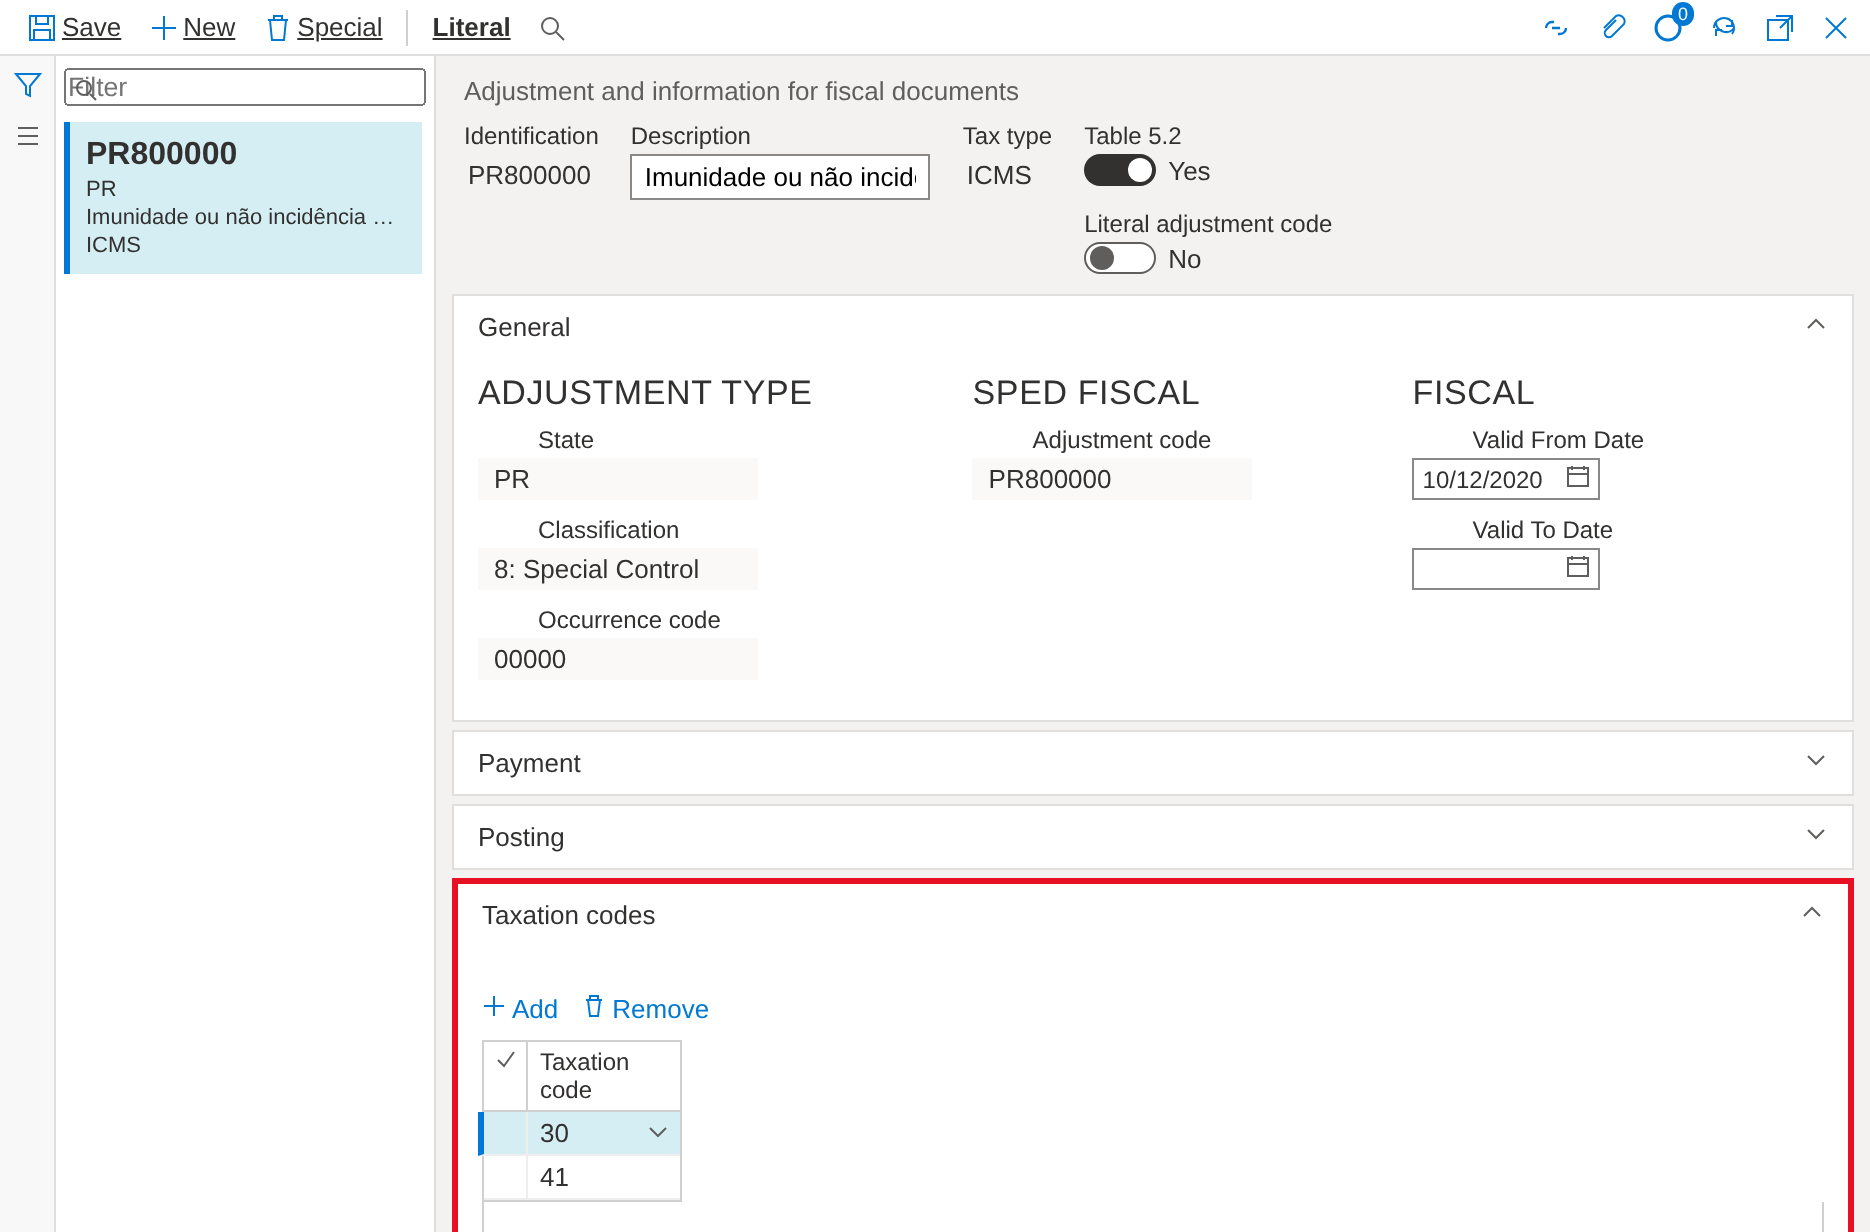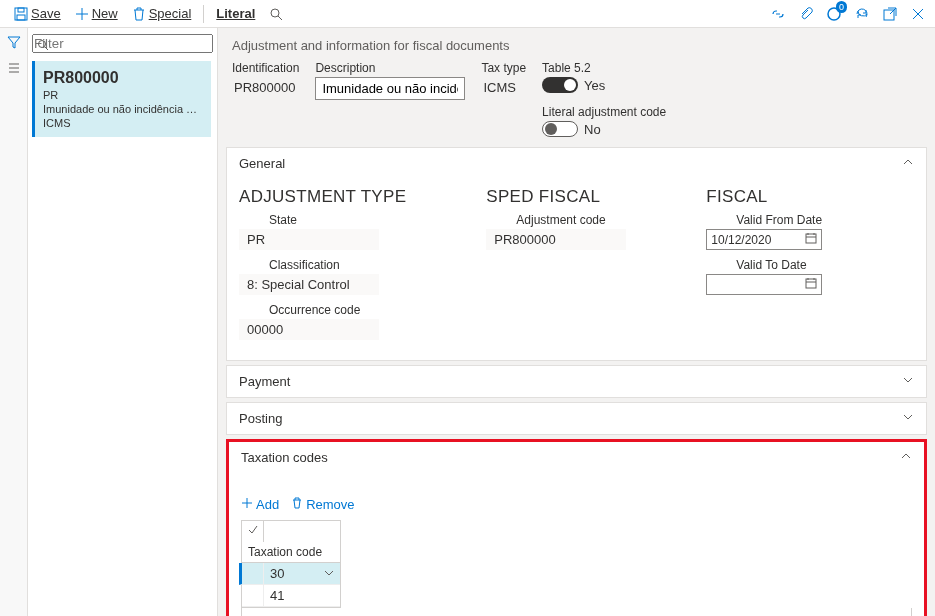--- a/index.html
+++ b/index.html
@@ -44,29 +44,29 @@
     .section { background: #fff; border: 1px solid #e1dfdd; margin: 0 8px 4px 8px; }
     .section-head { display: flex; justify-content: space-between; align-items: center; padding: 8px 12px; cursor: pointer; }
     .section-head .stitle { font-size: 13px; }
     .section-head .chev { color: #605e5c; }
     .section-body { padding: 8px 12px 12px 12px; }
     .colgroup { display: flex; gap: 80px; }
     .col h4 { font-size: 17px; font-weight: 400; letter-spacing: 0.3px; margin-bottom: 6px; }
     .col .sfld { margin-bottom: 8px; }
     .col .sfld label { display: block; font-size: 12px; margin-bottom: 2px; margin-left: 30px; }
     .col .sfld .sval { font-size: 13px; background: #faf9f8; padding: 3px 8px; display: inline-block; min-width: 140px; }
-    .dateinput { display: flex; align-items: center; border: 1px solid #8a8886; width: 116px; padding: 2px 4px; justify-content: space-between; font-size: 12px; background: #fff; }
+    .dateinput { display: flex; align-items: center; border: 1px solid #8a8886; width: 94px; padding: 2px 4px; justify-content: space-between; font-size: 12px; background: #fff; }
     
     .tax-section { border: 3px solid #e81123; margin: 4px 8px; background: #fff; }
     .tax-head { display: flex; justify-content: space-between; align-items: center; padding: 8px 12px; cursor: pointer; }
     .tax-body { padding: 4px 12px 12px 12px; }
     .tax-toolbar { display: flex; gap: 12px; padding: 4px 0; margin-top: 16px; }
     .tax-toolbar .tlink { color: #0078d4; cursor: pointer; display: flex; align-items: center; gap: 3px; font-size: 13px; }
     .taxgrid { border: 1px solid #d2d0ce; width: 100px; margin-top: 4px; }
-    .taxgrid .ghead { display: flex; border-bottom: 1px solid #d2d0ce; font-size: 12px; flex-direction: column; }
+    .taxgrid .ghead { display: flex; border-bottom: 1px solid #d2d0ce; font-size: 12px; }
     .taxgrid .ghead .c1 { width: 22px; border-right: 1px solid #d2d0ce; text-align: center; padding: 3px 0; }
     .taxgrid .ghead .c2 { flex: 1; padding: 3px 6px; }
     .taxgrid .grow { display: flex; border-bottom: 1px solid #eee; font-size: 13px; }
     .taxgrid .grow .c1 { width: 22px; border-right: 1px solid #eee; }
     .taxgrid .grow .c2 { flex: 1; padding: 3px 6px; display: flex; justify-content: space-between; align-items: center; }
     .taxgrid .grow.sel { background: #d4eef3; border-left: 3px solid #0078d4; margin-left: -3px; }
     .gridspace { height: 110px; border: 1px solid #d2d0ce; border-top: none; }
     
     svg { pointer-events: none; }
   </style>

